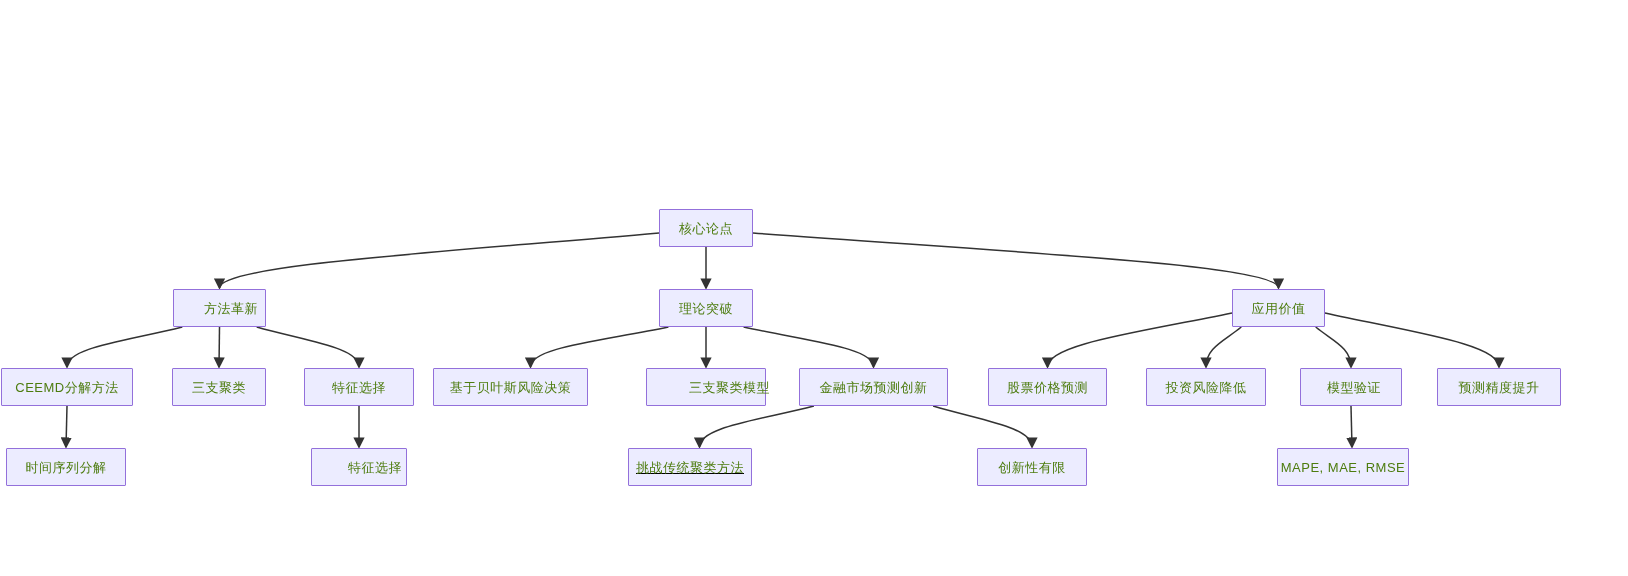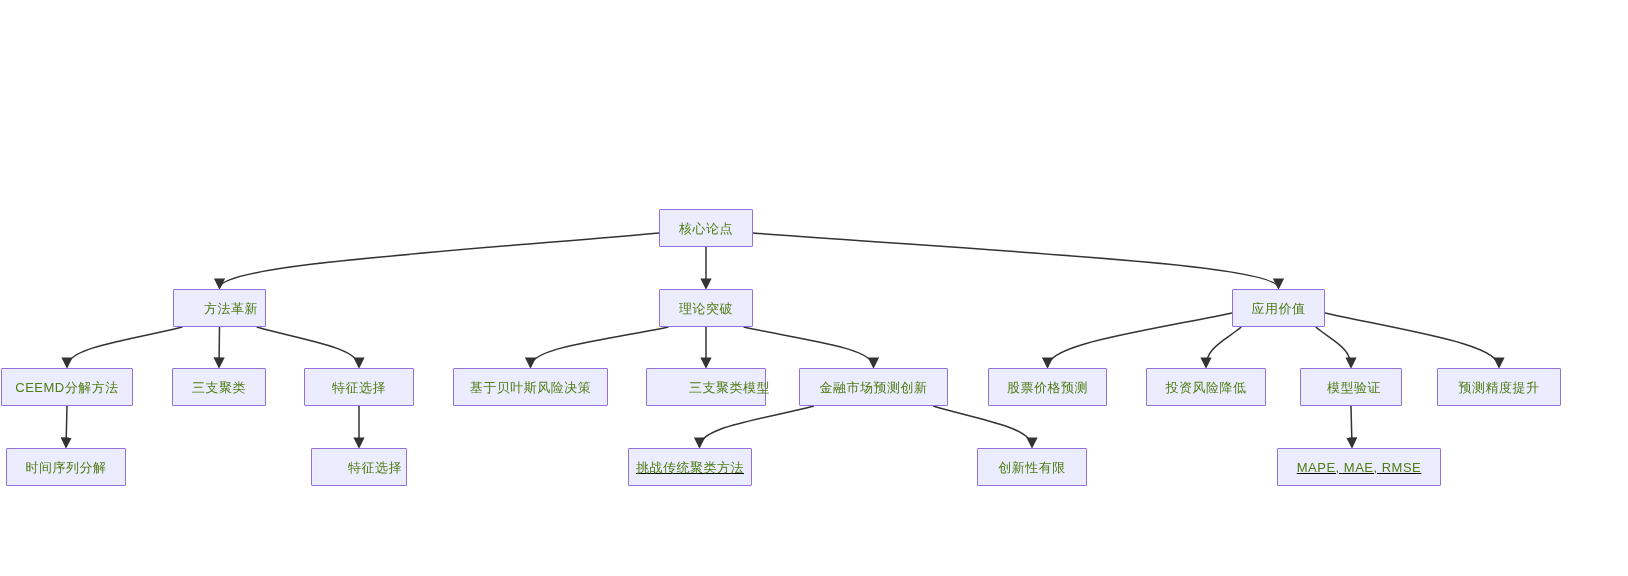--- a/index.html
+++ b/index.html
@@ -86,21 +86,21 @@
       </div>
       <div class="node" style="left: 1px; top: 368px; width: 132px; height: 38px;">
         <span class="node-label">CEEMD分解方法</span>
       </div>
       <div class="node" style="left: 172px; top: 368px; width: 94px; height: 38px;">
         <span class="node-label">三支聚类</span>
       </div>
       <div class="node" style="left: 304px; top: 368px; width: 110px; height: 38px;">
         <span class="node-label">特征选择</span>
       </div>
-      <div class="node" style="left: 453px; top: 368px; width: 155px; height: 38px;">
+      <div class="node" style="left: 433px; top: 368px; width: 155px; height: 38px;">
         <span class="node-label">基于贝叶斯风险决策</span>
       </div>
       <div class="node" style="left: 646px; top: 368px; width: 120px; height: 38px; padding-left: 47px;">
         <span class="node-label">三支聚类模型</span>
       </div>
       <div class="node" style="left: 799px; top: 368px; width: 149px; height: 38px;">
         <span class="node-label">金融市场预测创新</span>
       </div>
       <div class="node" style="left: 988px; top: 368px; width: 119px; height: 38px;">
         <span class="node-label">股票价格预测</span>
@@ -119,17 +119,17 @@
       </div>
       <div class="node" style="left: 311px; top: 448px; width: 96px; height: 38px; padding-left: 32px;">
         <span class="node-label">特征选择</span>
       </div>
       <div class="node" style="left: 628px; top: 448px; width: 124px; height: 38px; text-decoration: underline;">
         <span class="node-label">挑战传统聚类方法</span>
       </div>
       <div class="node" style="left: 977px; top: 448px; width: 110px; height: 38px;">
         <span class="node-label">创新性有限</span>
       </div>
-      <div class="node" style="left: 1277px; top: 448px; width: 164px; height: 38px; text-decoration: underline;">
+      <div class="node" style="left: 1277px; top: 448px; width: 132px; height: 38px;">
         <span class="node-label">MAPE, MAE, RMSE</span>
       </div>
     </div>
 </div>
 
 </body></html>

